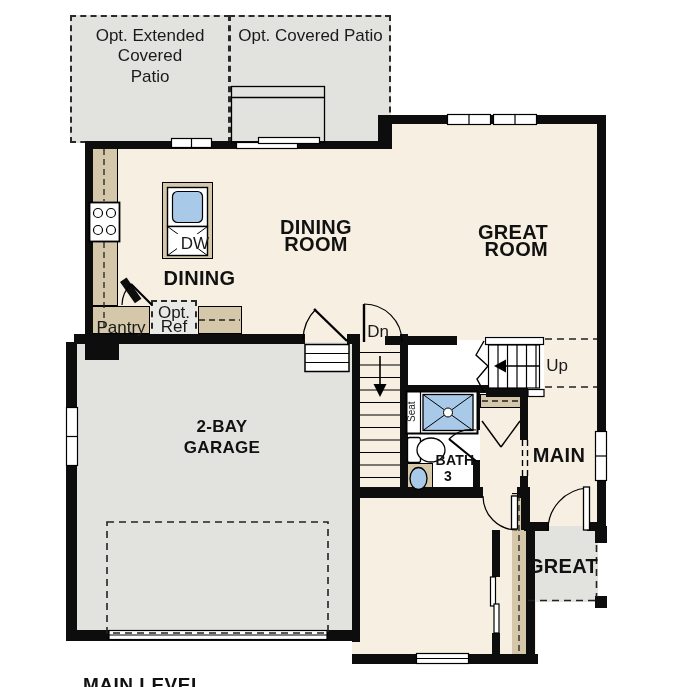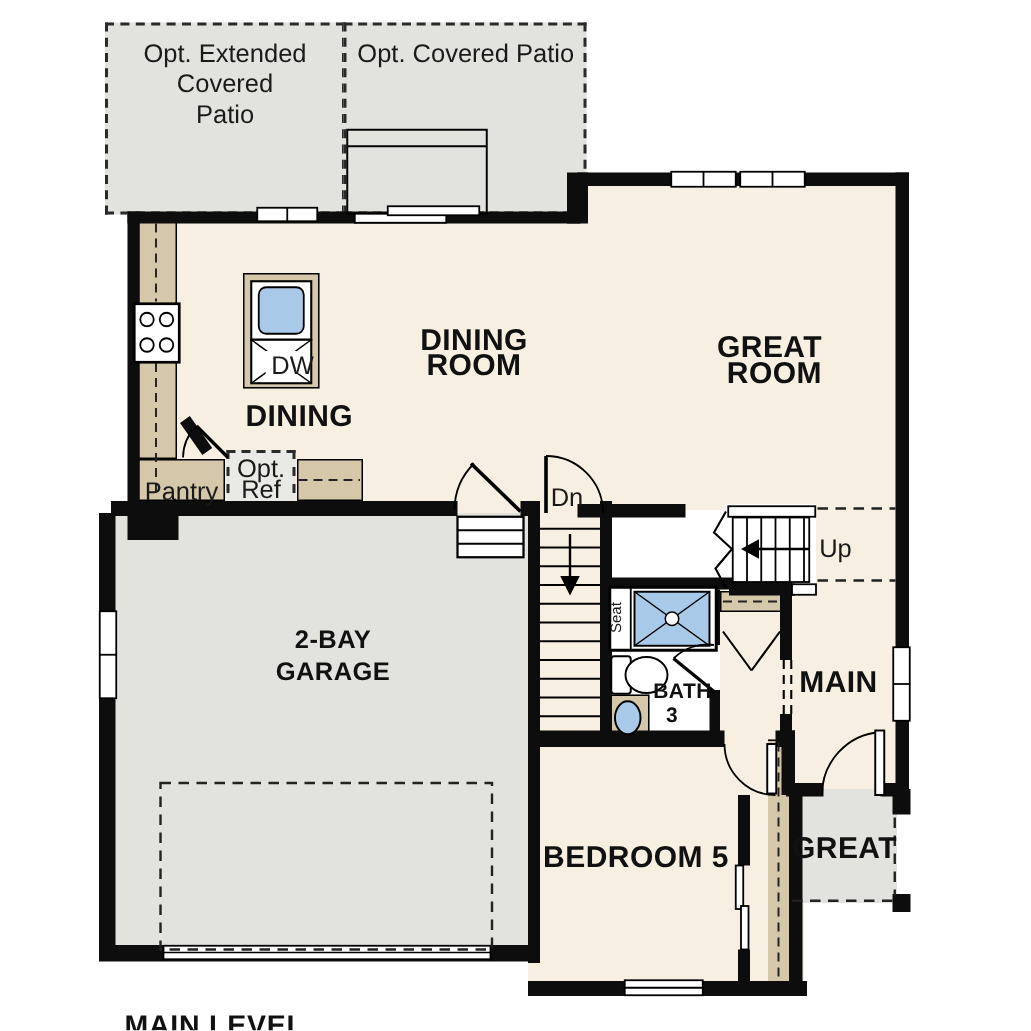--- a/index.html
+++ b/index.html
@@ -268,17 +268,16 @@
   <div class="lbl small" style="left:151px;top:306px;width:46px;line-height:14px;">Opt.
 Ref</div>
   <div class="lbl small" style="left:167px;top:234px;width:56px;">DW</div>
   <div class="lbl small" style="left:363px;top:322px;width:30px;">Dn</div>
   <div class="lbl small" style="left:543px;top:356px;width:28px;">Up</div>
   <div class="lbl small vtext" style="left:406px;top:392px;width:14px;height:40px;font-size:10px;">Seat</div>
   <div class="lbl room" style="left:432px;top:452px;width:46px;font-size:14px;">BATH</div>
   <div class="lbl room" style="left:438px;top:468px;width:20px;font-size:14px;">3</div>
   <div class="lbl room" style="left:152px;top:416px;width:140px;font-size:17px;line-height:21px;">2-BAY
 GARAGE</div>
-  <div class="lbl room" style="left:354px;top:564px;width:140px;">BEDROOM 5</div>
   <div class="lbl room" style="left:518px;top:447px;width:82px;">MAIN</div>
   <div class="lbl room" style="left:520px;top:558px;width:86px;">GREAT</div>
   <div class="title" style="left:83px;top:650px;margin-top:24px;">MAIN LEVEL</div>
 </div>
 
 </body></html>

